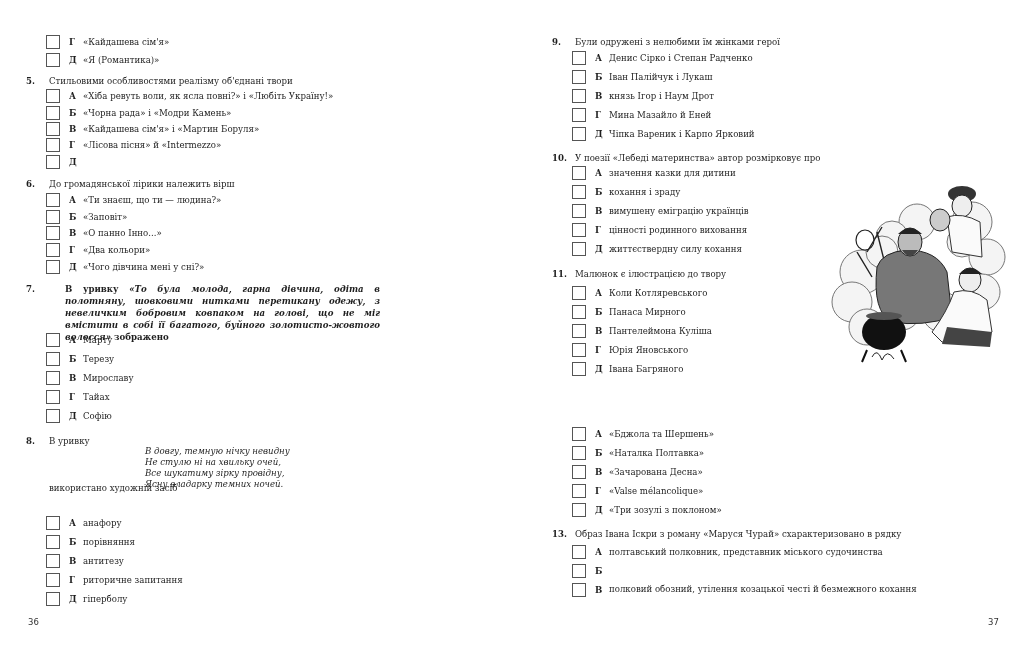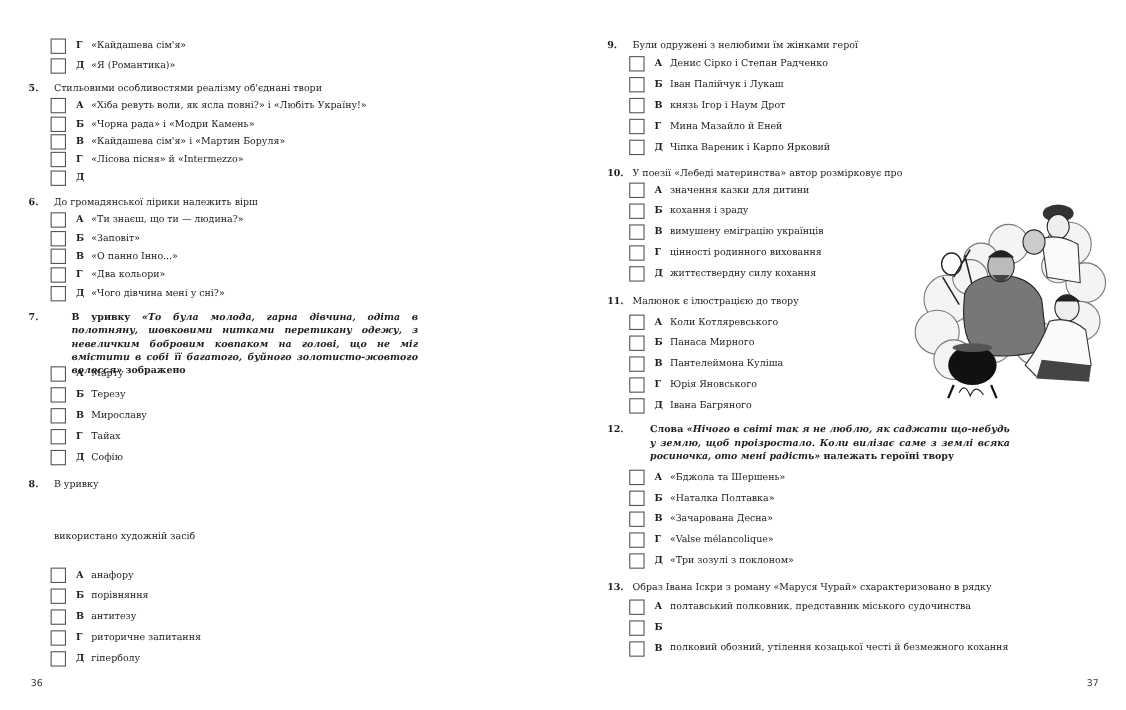--- a/index.html
+++ b/index.html
@@ -133,20 +133,26 @@
   </div>
   <div class="opt" style="left:46px; top:409px; width:400px;">
     <span class="box"></span>
     <span class="letter">Д</span>
     <span class="otext">Софію</span>
   </div>
 
   <div class="q-title" style="left:26px; top:435px;">
     <span class="num">8.</span>
     <span class="txt">В уривку</span>
+  </div>
+  <div class="verse" style="left:145px; top:446px;">
+    <div>В довгу, темную нічку невидну</div>
+    <div>Не стулю ні на хвильку очей,</div>
+    <div>Все шукатиму зірку провідну,</div>
+    <div>Ясну владарку темних ночей.</div>
   </div>
   <div class="q-title" style="left:49px; top:482px;">
     <span>використано художній засіб</span>
   </div>
   <div class="opt" style="left:46px; top:516px; width:400px;">
     <span class="box"></span>
     <span class="letter">А</span>
     <span class="otext">анафору</span>
   </div>
   <div class="opt" style="left:46px; top:535px; width:400px;">
@@ -305,24 +311,20 @@
       <path d="M125 145 L170 150 L168 165 L120 162 Z" fill="#444"></path>
     </g>
     <g>
       <ellipse cx="62" cy="150" rx="22" ry="18" fill="#111"></ellipse>
       <ellipse cx="62" cy="134" rx="18" ry="4" fill="#555"></ellipse>
       <path d="M45 168 L40 180 M79 168 L84 180" stroke="#111" stroke-width="2"></path>
       <path d="M50 175 Q55 165 60 178 Q65 166 72 177" stroke="#222" fill="none" stroke-width="1"></path>
     </g>
   </svg>
 
-  <div class="q-block" style="left:40px; top:385px; width:366px;">
-    <span class="num">12.</span>
-    <div class="txt"><span>Слова </span><span class="it">«Нічого в світі так я не люблю, як саджати що-небудь у землю, щоб проізростало. Коли вилізає саме з землі всяка росиночка, ото мені радість»</span><span> належать героїні твору</span></div>
-  </div>
   <div class="opt" style="left:60px; top:427px; width:400px;">
     <span class="box"></span>
     <span class="letter">А</span>
     <span class="otext">«Бджола та Шершень»</span>
   </div>
   <div class="opt" style="left:60px; top:446px; width:400px;">
     <span class="box"></span>
     <span class="letter">Б</span>
     <span class="otext">«Наталка Полтавка»</span>
   </div>

